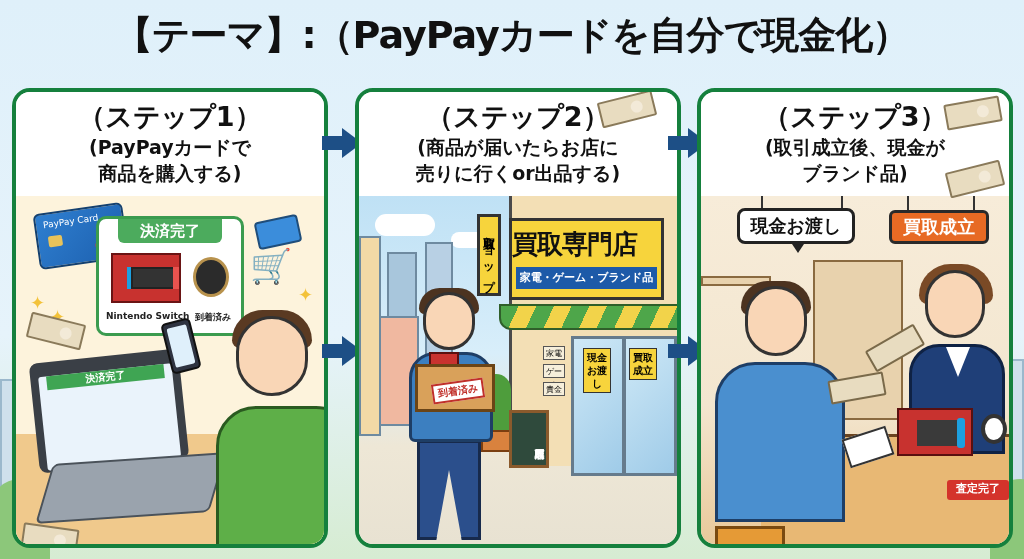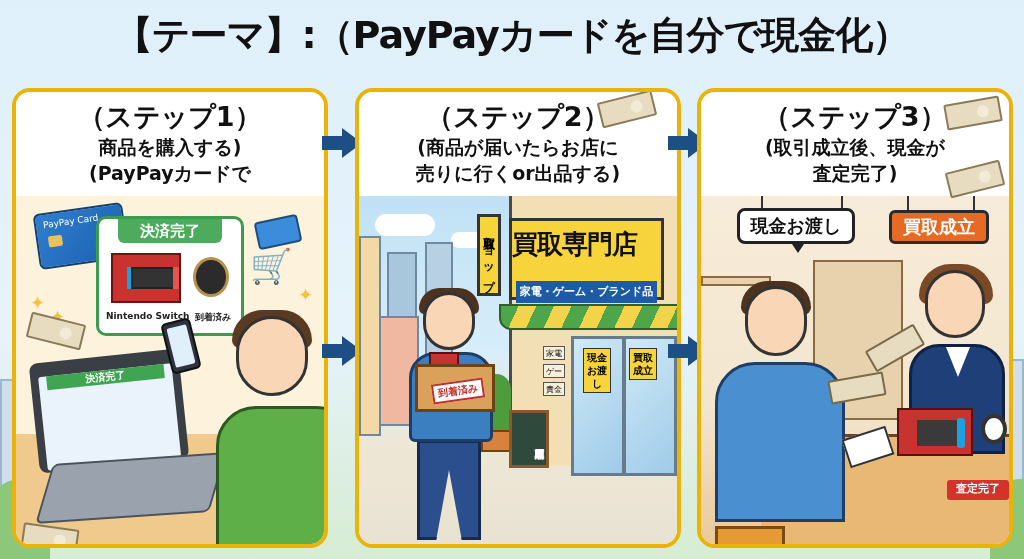--- a/index.html
+++ b/index.html
@@ -14,21 +14,21 @@
   .bg-tree { position: absolute; bottom: 0; width: 60px; height: 80px; border-radius: 30px 30px 0 0; background: #8cc77a; }
 
   .title {
     position: absolute; top: 10px; left: 0; width: 1024px; text-align: center;
     font-family: "DejaVu Sans", sans-serif; font-weight: bold; font-size: 38px;
     color: #111; letter-spacing: -1px;
   }
 
   .panel {
     position: absolute; top: 88px; height: 460px;
-    border: 4px solid #eab308; border-radius: 18px; background: #fff; overflow: hidden;
+    border: 4px solid #15803d; border-radius: 18px; background: #fff; overflow: hidden;
   }
   .panel-head { height: 104px; text-align: center; background: #fff; padding-top: 8px; }
   .step-label { font-weight: bold; font-size: 27px; color: #111; line-height: 34px; }
   .step-desc { font-weight: bold; font-size: 19px; color: #111; line-height: 26px; }
   .scene { position: absolute; top: 104px; left: 0; right: 0; bottom: 0; }
 
   .arrow {
     position: absolute; width: 40px; height: 30px;
   }
   .arrow .shaft { position: absolute; left: 0; top: 8px; width: 22px; height: 14px; background: #1d4f86; }
@@ -75,21 +75,21 @@
   .phone { position: absolute; left: 150px; top: 124px; width: 30px; height: 52px; background: #2e3340; border-radius: 5px; transform: rotate(-14deg); border: 2px solid #111; }
   .phone::after { content: ""; position: absolute; left: 3px; top: 4px; right: 3px; bottom: 4px; background: #dff0fb; border-radius: 2px; }
 
   
   .s2 { background: linear-gradient(180deg, #bfe1f5 0%, #d8eefa 45%, #eee7d6 72%, #e8e2d2 100%); }
   .cloud { position: absolute; background: #fff; border-radius: 20px; }
   .bldg { position: absolute; border: 2px solid #6e8aa0; }
   .shop { position: absolute; left: 150px; top: 0; width: 180px; height: 270px; background: #f3dfb5; border-left: 3px solid #4a4a4a; }
   .shop-sign { position: absolute; left: 150px; top: 22px; width: 155px; height: 82px; background: #f7d43c; border: 3px solid #333; }
   .shop-sign .big { font-weight: bold; font-size: 26px; color: #111; text-align: left; line-height: 46px; letter-spacing: -1px; }
-  .shop-sign .band { background: #1d5aa8; color: #fff; font-size: 11px; font-weight: bold; text-align: center; height: 22px; line-height: 22px; margin: 14px 4px; }
+  .shop-sign .band { background: #1d5aa8; color: #fff; font-size: 11px; font-weight: bold; text-align: center; height: 22px; line-height: 22px; margin: 0 4px; }
   .vsign { position: absolute; left: 118px; top: 18px; width: 24px; height: 82px; background: #f7d43c; border: 3px solid #333; writing-mode: vertical-rl; font-size: 12px; font-weight: bold; text-align: center; line-height: 18px; padding-top: 3px; }
   .awning { position: absolute; left: 140px; top: 108px; width: 190px; height: 26px;
     background: repeating-linear-gradient(115deg, #4ea64a 0 16px, #f2d34a 16px 32px); border: 2px solid #2f5f2a; border-radius: 0 0 12px 12px; }
   .door { position: absolute; top: 140px; width: 54px; height: 140px; background: linear-gradient(135deg, #cfe9f7, #9fcbe8); border: 3px solid #667b8c; }
   .door-sign { position: absolute; background: #f7d43c; border: 1px solid #333; font-size: 10px; font-weight: bold; text-align: center; line-height: 13px; padding: 2px; }
   .small-sign { position: absolute; background: #f6efdb; border: 1px solid #555; font-size: 8px; text-align: center; width: 22px; height: 14px; line-height: 13px; }
   .aboard { position: absolute; left: 150px; top: 214px; width: 40px; height: 58px; background: #2f4a3c; border: 3px solid #8a5a2c; color: #fff; font-size: 10px; font-weight: bold; writing-mode: vertical-rl; text-align: center; padding-top: 4px; }
   .plant { position: absolute; left: 122px; top: 178px; width: 30px; height: 60px; background: #4e9d3c; border-radius: 15px 15px 6px 6px; }
   .pot { position: absolute; left: 122px; top: 234px; width: 30px; height: 22px; background: #d9823e; border: 2px solid #7a3e10; }
   .person2 { position: absolute; left: 44px; top: 96px; width: 100px; height: 260px; }
@@ -135,22 +135,22 @@
   <div class="bg-bldg" style="left:994px;width:30px;height:200px;"></div>
   <div class="bg-tree" style="left:-10px;"></div>
   <div class="bg-tree" style="left:990px;"></div>
 </div>
 
 <div class="title">【テーマ】:（PayPayカードを自分で現金化）</div>
 
 <div class="panel" style="left:12px;width:316px;">
   <div class="panel-head">
     <div class="step-label">（ステップ1）</div>
+    <div class="step-desc">(PayPayカードで</div>
     <div class="step-desc">商品を購入する)</div>
-    <div class="step-desc">(PayPayカードで</div>
   </div>
   <div class="scene s1">
     <div class="desk"></div>
     <div class="card">
       <span>PayPay Card</span>
       <div class="chip"></div>
       <div class="mc"></div>
     </div>
     <div class="bubble">
       <div class="bhead">決済完了</div>
@@ -244,21 +244,21 @@
   </div>
 <div class="arrow" style="left:668px;top:336px;">
     <div class="shaft"></div>
     <div class="head"></div>
   </div>
 
 <div class="panel" style="left:697px;width:316px;">
   <div class="panel-head">
     <div class="step-label">（ステップ3）</div>
     <div class="step-desc">(取引成立後、現金が</div>
-    <div class="step-desc">査定完了)</div>
+    <div class="step-desc">ブランド品)</div>
   </div>
   <div class="scene s3">
     <div class="hang" style="left:60px;"></div>
     <div class="hang" style="left:140px;"></div>
     <div class="hang" style="left:206px;"></div>
     <div class="hang" style="left:272px;"></div>
     <div class="speech">現金お渡し</div>
     <div class="deal">買取成立</div>
     <div class="shelf" style="left:0;top:80px;width:70px;height:10px;"></div>
     <div class="shelf" style="left:112px;top:64px;width:90px;height:160px;"></div>

